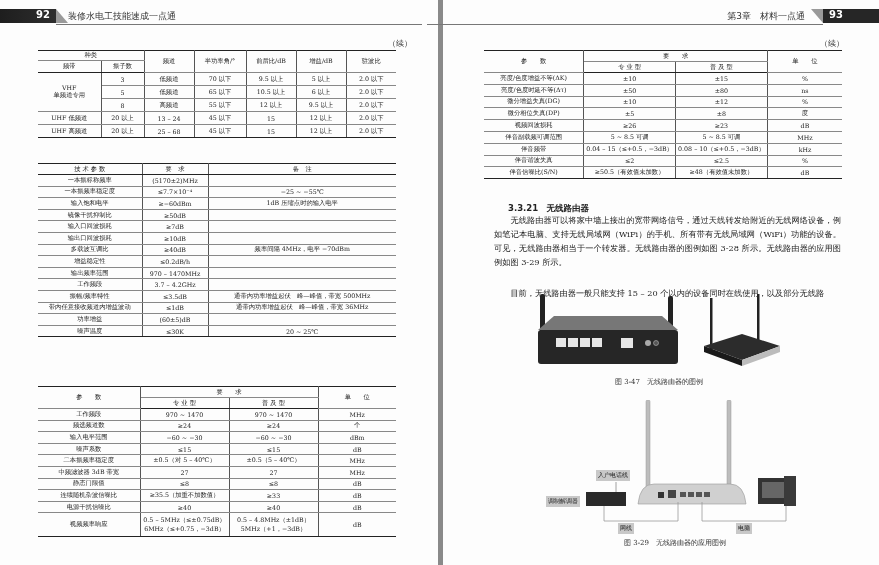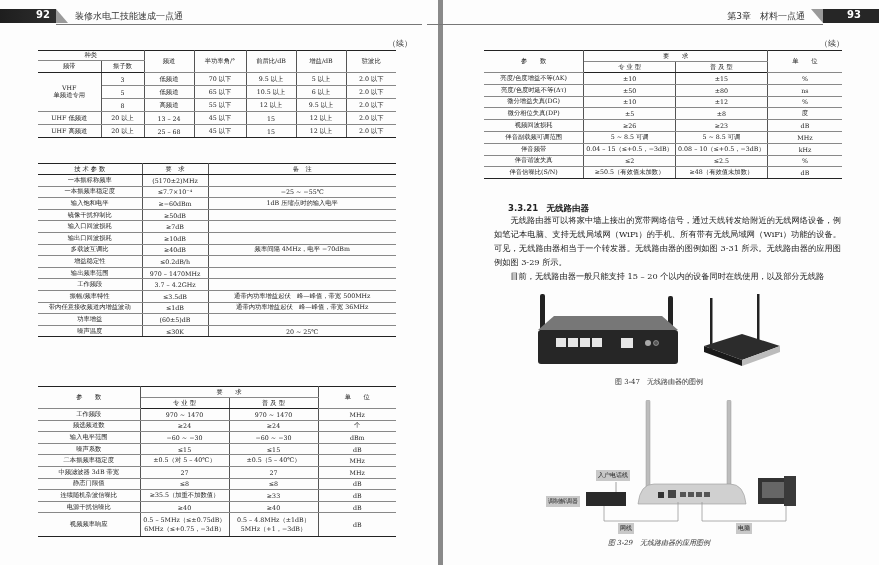--- a/index.html
+++ b/index.html
@@ -9,28 +9,28 @@
   .page-left { left: 0; width: 438px; }
   .page-right { left: 443px; width: 436px; }
   .spine { position: absolute; left: 438px; top: 0; width: 5px; height: 565px; background: #8a8a8a; }
 
   
   .hdr { position: absolute; top: 9px; height: 14px; display: flex; align-items: center; }
   .hdr-left { left: 0; width: 438px; }
   .hdr-left .num-bar { width: 56px; height: 14px; background: linear-gradient(90deg,#1e1e1e 0%,#2e2e2e 100%); position: relative; }
   .hdr-left .num { position: absolute; left: 0; width: 56px; top: 0; height: 26px; line-height: 14px; font: bold 10px "DejaVu Sans", sans-serif; color: #fff; text-align: right; padding-right: 6px; }
   .hdr-left .slant { width: 0; height: 0; border-top: 14px solid transparent; border-left: 12px solid #9a9a9a; margin-left: 0; }
-  .hdr-left .title { font: 9px "DejaVu Sans", sans-serif; color: #333; margin-left: 7px; }
+  .hdr-left .title { font: 9px "DejaVu Sans", sans-serif; color: #333; }
   .hdr-left .rule { position: absolute; left: 56px; right: 16px; top: 15px; border-bottom: 1px solid #777; }
 
   .hdr-right { right: 0; width: 494px; justify-content: flex-end; }
   .hdr-right .title { font: 9px "DejaVu Sans", sans-serif; color: #333; margin-right: 6px; }
   .hdr-right .slant { width: 0; height: 0; border-bottom: 14px solid transparent; border-right: 12px solid #9a9a9a; }
   .hdr-right .num-bar { width: 56px; height: 14px; background: #262626; position: relative; }
-  .hdr-right .num { position: absolute; left: 0; width: 56px; top: 0; height: 14px; line-height: 14px; font: bold 10px "DejaVu Sans", sans-serif; color: #fff; text-align: left; padding-left: 24px; }
+  .hdr-right .num { position: absolute; left: 0; width: 56px; top: 0; height: 14px; line-height: 14px; font: bold 10px "DejaVu Sans", sans-serif; color: #fff; text-align: left; padding-left: 6px; }
   .hdr-right .rule { position: absolute; left: 42px; right: 56px; top: 15px; border-bottom: 1px solid #777; }
 
   .cont { position: absolute; font-size: 8px; color: #333; }
 
   table { border-collapse: collapse; position: absolute; font-size: 6.3px; color: #222; }
   td, th { border-left: 1px solid #555; border-right: 1px solid #555; border-bottom: 1px solid #888; text-align: center; font-weight: normal; padding: 0 2px; white-space: nowrap; }
   tr:first-child td, tr:first-child th { border-top: 1.5px solid #222; }
   table tr td:first-child, table tr th:first-child { border-left: none; }
   table tr td:last-child, table tr th:last-child { border-right: none; }
   .tb-last td { border-bottom: 1.5px solid #222; }
@@ -364,22 +364,22 @@
   <tr class="tb-last">
         <td style="height:11.8px;">伴音信噪比(S/N)</td>
         <td>≥50.5（有效值未加数）</td>
         <td>≥48（有效值未加数）</td>
         <td>dB</td>
       </tr>
 </tbody>
   </table>
 
 <div class="section-title">3.3.21　无线路由器</div>
-<p class="para" style="top:213px;">　　无线路由器可以将家中墙上接出的宽带网络信号，通过天线转发给附近的无线网络设备，例如笔记本电脑、支持无线局域网（WiFi）的手机、所有带有无线局域网（WiFi）功能的设备。可见，无线路由器相当于一个转发器。无线路由器的图例如图 3-31 所示。无线路由器的应用图例如图 3-29 所示。</p>
-<p class="para" style="top:269px;">　　目前，无线路由器一般只能支持 15 – 20 个以内的设备同时在线使用，以及部分无线路</p>
+<p class="para" style="top:213px;">　　无线路由器可以将家中墙上接出的宽带网络信号，通过天线转发给附近的无线网络设备，例如笔记本电脑、支持无线局域网（WiFi）的手机、所有带有无线局域网（WiFi）功能的设备。可见，无线路由器相当于一个转发器。无线路由器的图例如图 3-28 所示。无线路由器的应用图例如图 3-29 所示。</p>
+<p class="para" style="top:286px;">　　目前，无线路由器一般只能支持 15 – 20 个以内的设备同时在线使用，以及部分无线路</p>
 
 <svg class="router1" viewBox="0 0 148 80">
   <rect x="6" y="4" width="5" height="66" rx="2" fill="#222"></rect>
   <rect x="134" y="6" width="5" height="64" rx="2" fill="#222"></rect>
   <path d="M4 40 L20 26 L128 26 L144 40 Z" fill="#777"></path>
   <rect x="4" y="40" width="140" height="34" rx="3" fill="#262626"></rect>
   <g fill="#e6e6e6">
     <rect x="22" y="48" width="10" height="9"></rect>
       <rect x="34" y="48" width="10" height="9"></rect>
     <rect x="46" y="48" width="10" height="9"></rect>
@@ -415,13 +415,13 @@
   <polyline points="72,106 72,121 146,121 146,102" fill="none" stroke="#999" stroke-width="0.8"></polyline>
   <polyline points="170,102 170,121 254,121 254,104" fill="none" stroke="#999" stroke-width="0.8"></polyline>
   <rect x="226" y="78" width="30" height="26" fill="#333"></rect>
   <rect x="230" y="82" width="22" height="16" fill="#666"></rect>
   <rect x="252" y="76" width="12" height="30" fill="#3a3a3a"></rect>
 </svg>
 <span class="lbl-box" style="left:596px; top:470px;">入户电话线</span>
 <span class="lbl-box" style="left:546px; top:496px;">调制解调器</span>
 <span class="lbl-box" style="left:618px; top:523px;">网线</span>
 <span class="lbl-box" style="left:736px; top:523px;">电脑</span>
-<div class="fig-cap" style="left:534px; top:538px; width:250px;font-style:italic;">图 3-29　无线路由器的应用图例</div>
+<div class="fig-cap" style="left:550px; top:538px; width:250px;">图 3-29　无线路由器的应用图例</div>
 
 </body></html>

